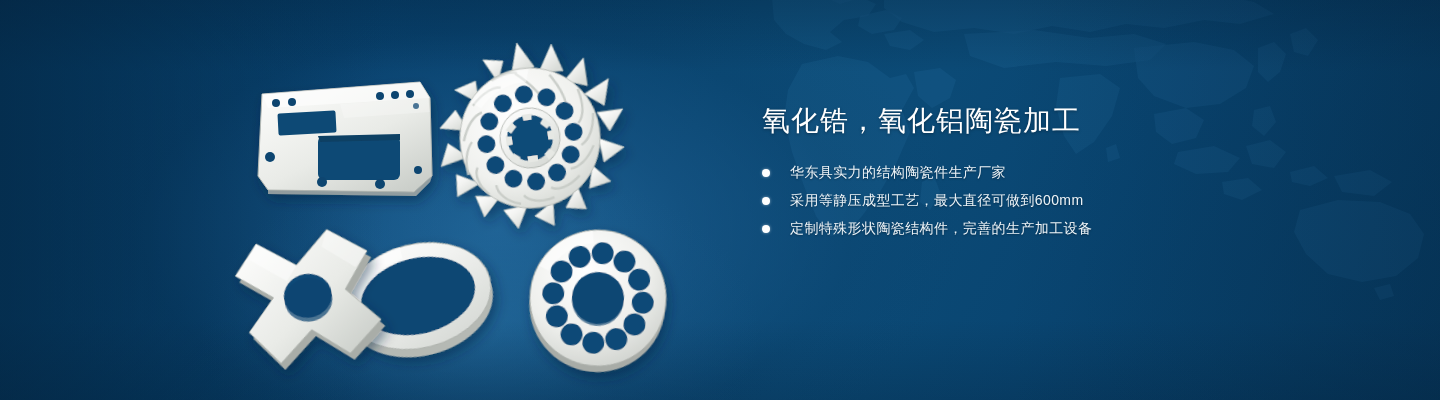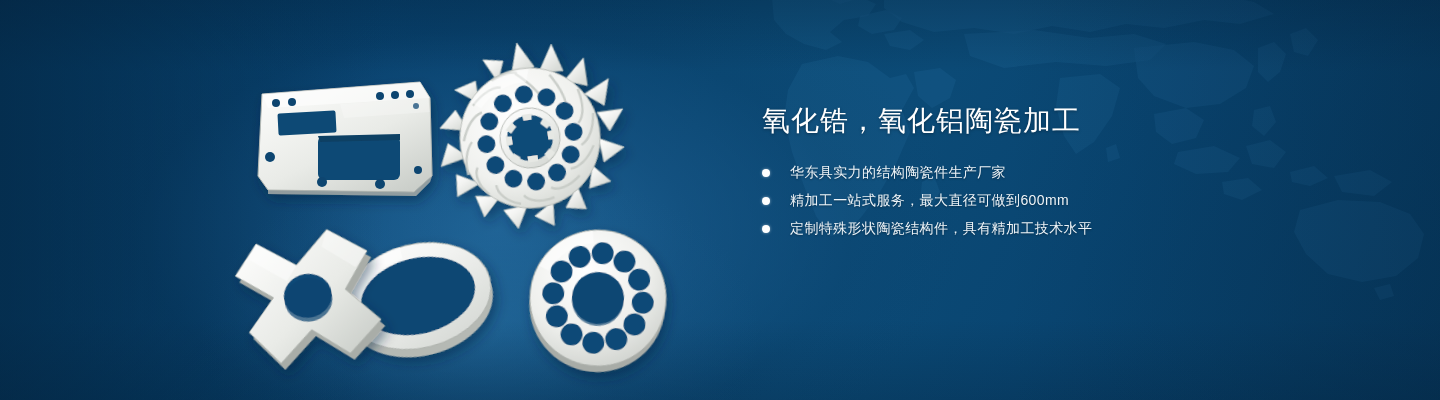--- a/index.html
+++ b/index.html
@@ -373,22 +373,22 @@
 
   <div class="copy">
     <h1 class="headline">氧化锆，氧化铝陶瓷加工</h1>
     <ul class="bullets">
       <li class="bullet">
         <span class="dot"></span>
         <span class="bullet-text">华东具实力的结构陶瓷件生产厂家</span>
       </li>
       <li class="bullet">
         <span class="dot"></span>
-        <span class="bullet-text">精加工一站式服务，最大直径可做到600mm</span>
+        <span class="bullet-text">采用等静压成型工艺，最大直径可做到600mm</span>
       </li>
       <li class="bullet">
         <span class="dot"></span>
-        <span class="bullet-text">定制特殊形状陶瓷结构件，具有精加工技术水平</span>
+        <span class="bullet-text">定制特殊形状陶瓷结构件，完善的生产加工设备</span>
       </li>
     </ul>
   </div>
 
 </div>
 
 </body></html>

